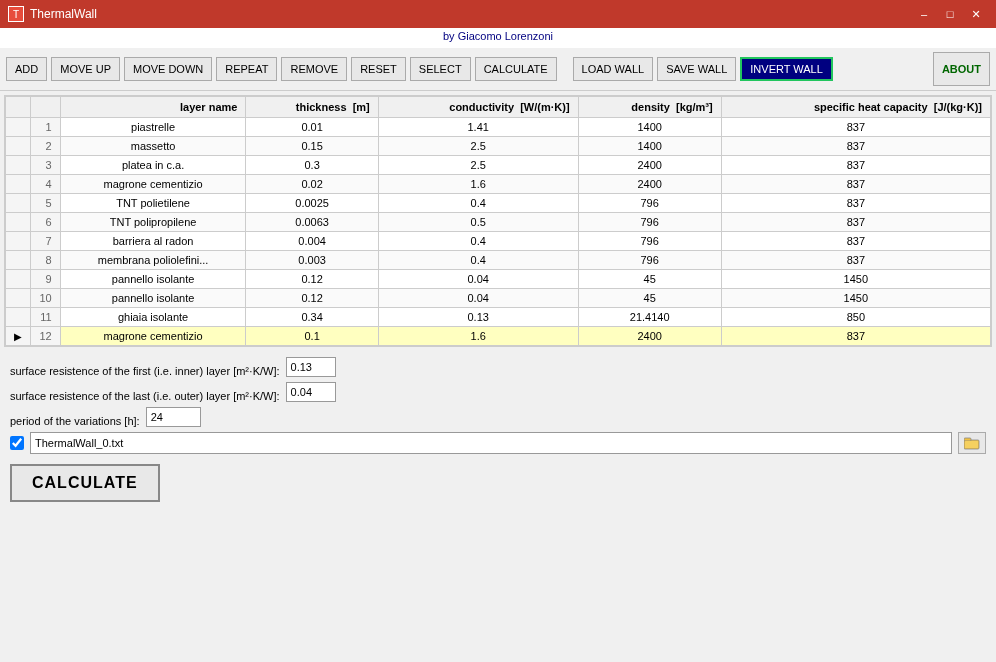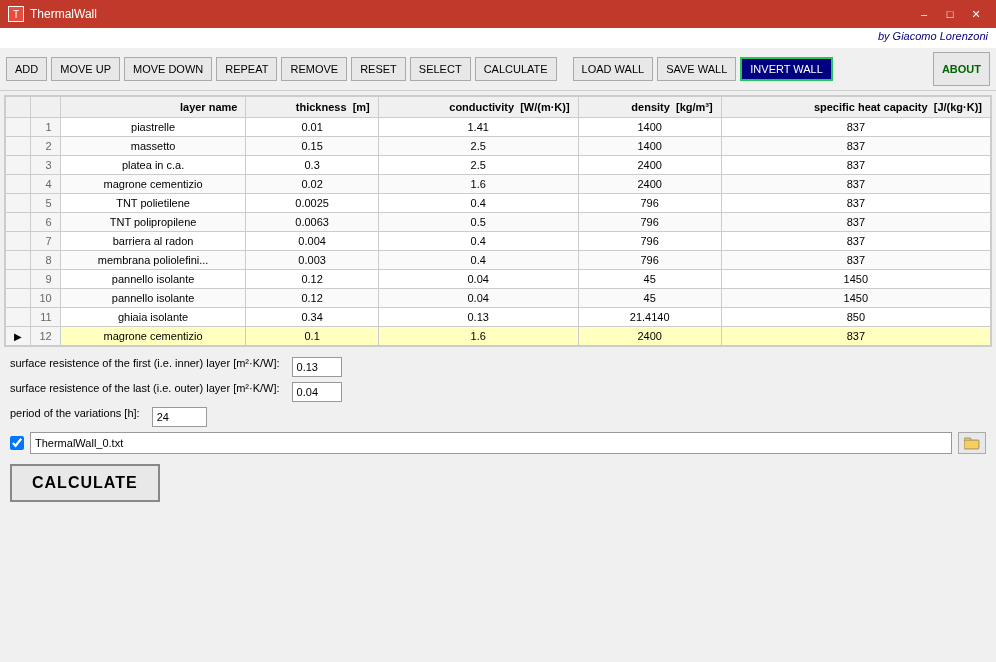--- a/index.html
+++ b/index.html
@@ -52,25 +52,24 @@
       color: white;
       cursor: pointer;
       font-size: 11px;
       display: flex;
       align-items: center;
       justify-content: center;
     }
 
     .author-bar {
       background: white;
-      text-align: right;
+      text-align: center;
       padding: 2px 8px;
       font-size: 11px;
       color: #000080;
-      font-style: italic;
       height: 20px;
     }
 
     .toolbar {
       background: #f0f0f0;
       display: flex;
       align-items: center;
       gap: 4px;
       padding: 4px 6px;
       border-bottom: 1px solid #ccc;
@@ -148,22 +147,22 @@
       text-align: center;
       background: #f5f5f5;
       font-size: 10px;
     }
 
     .bottom-panel {
       padding: 6px 10px;
     }
     .form-row {
       display: flex;
-      align-items: flex-start;
-      gap: 12px;
+      align-items: flex-end;
+      gap: 6px;
       margin-bottom: 5px;
       font-size: 11px;
     }
     .form-label {
       color: #000;
     }
     .form-input {
       border: 1px solid #999;
       padding: 1px 4px;
       font-size: 11px;

